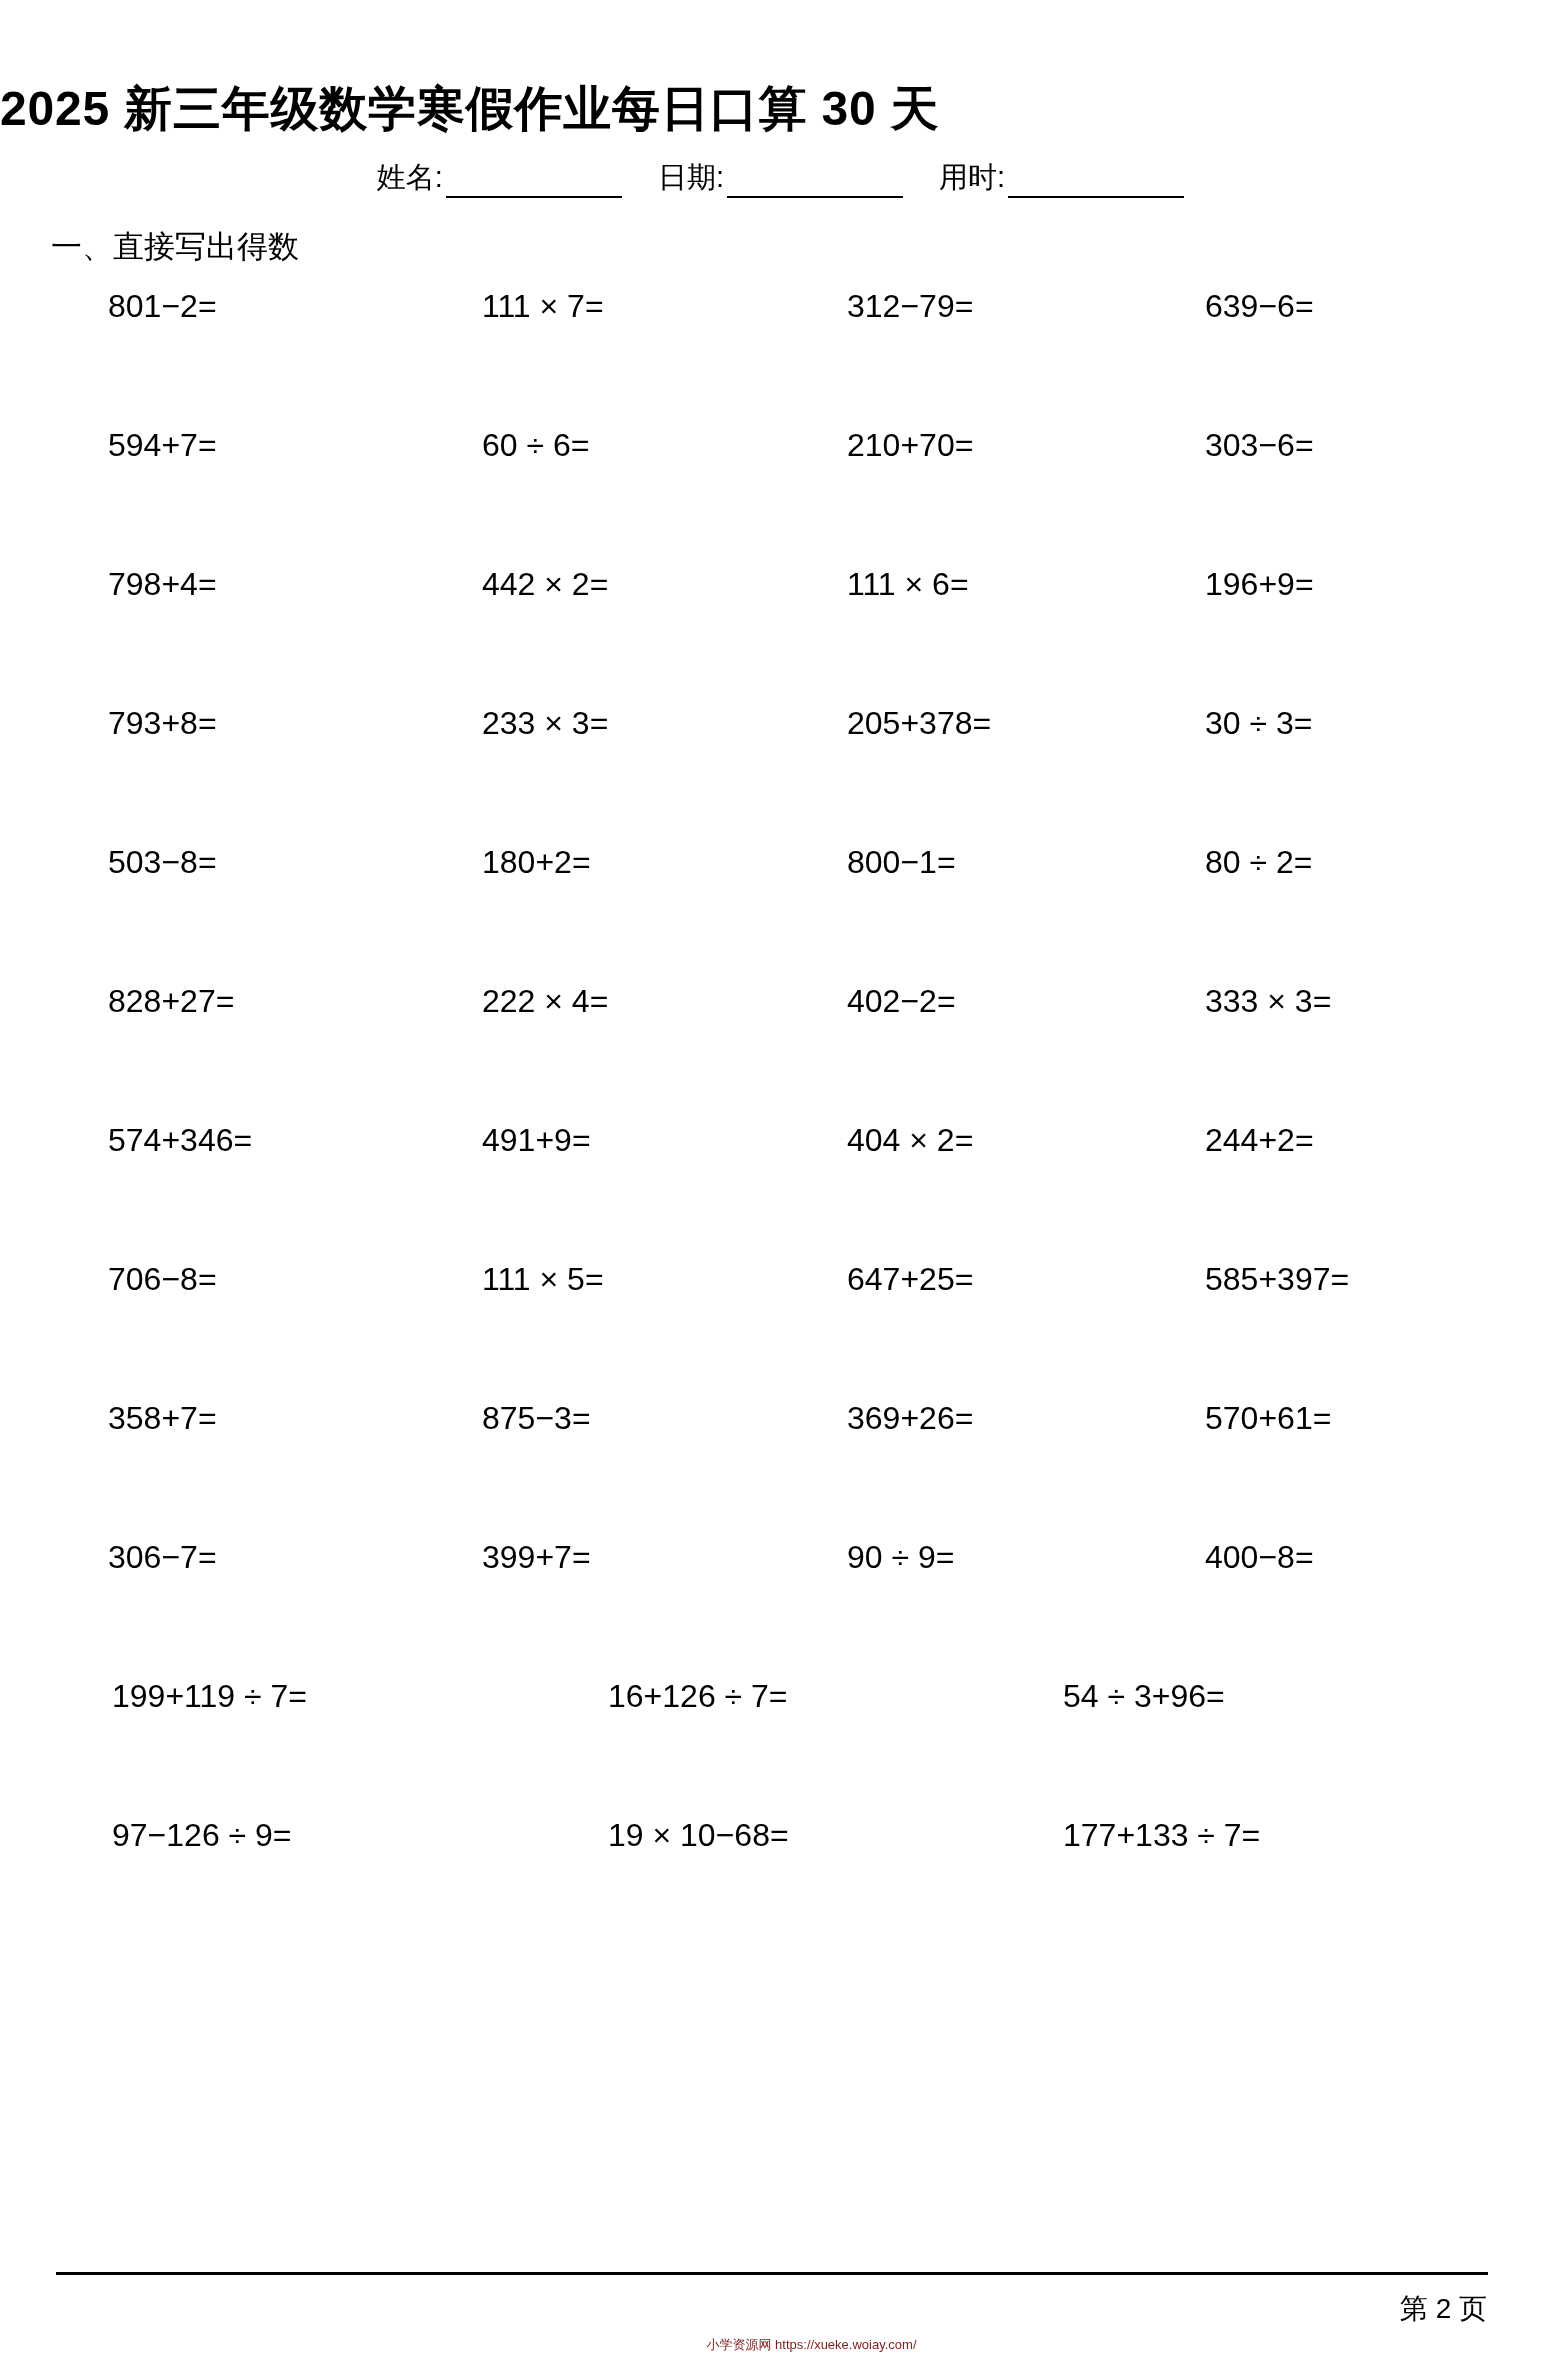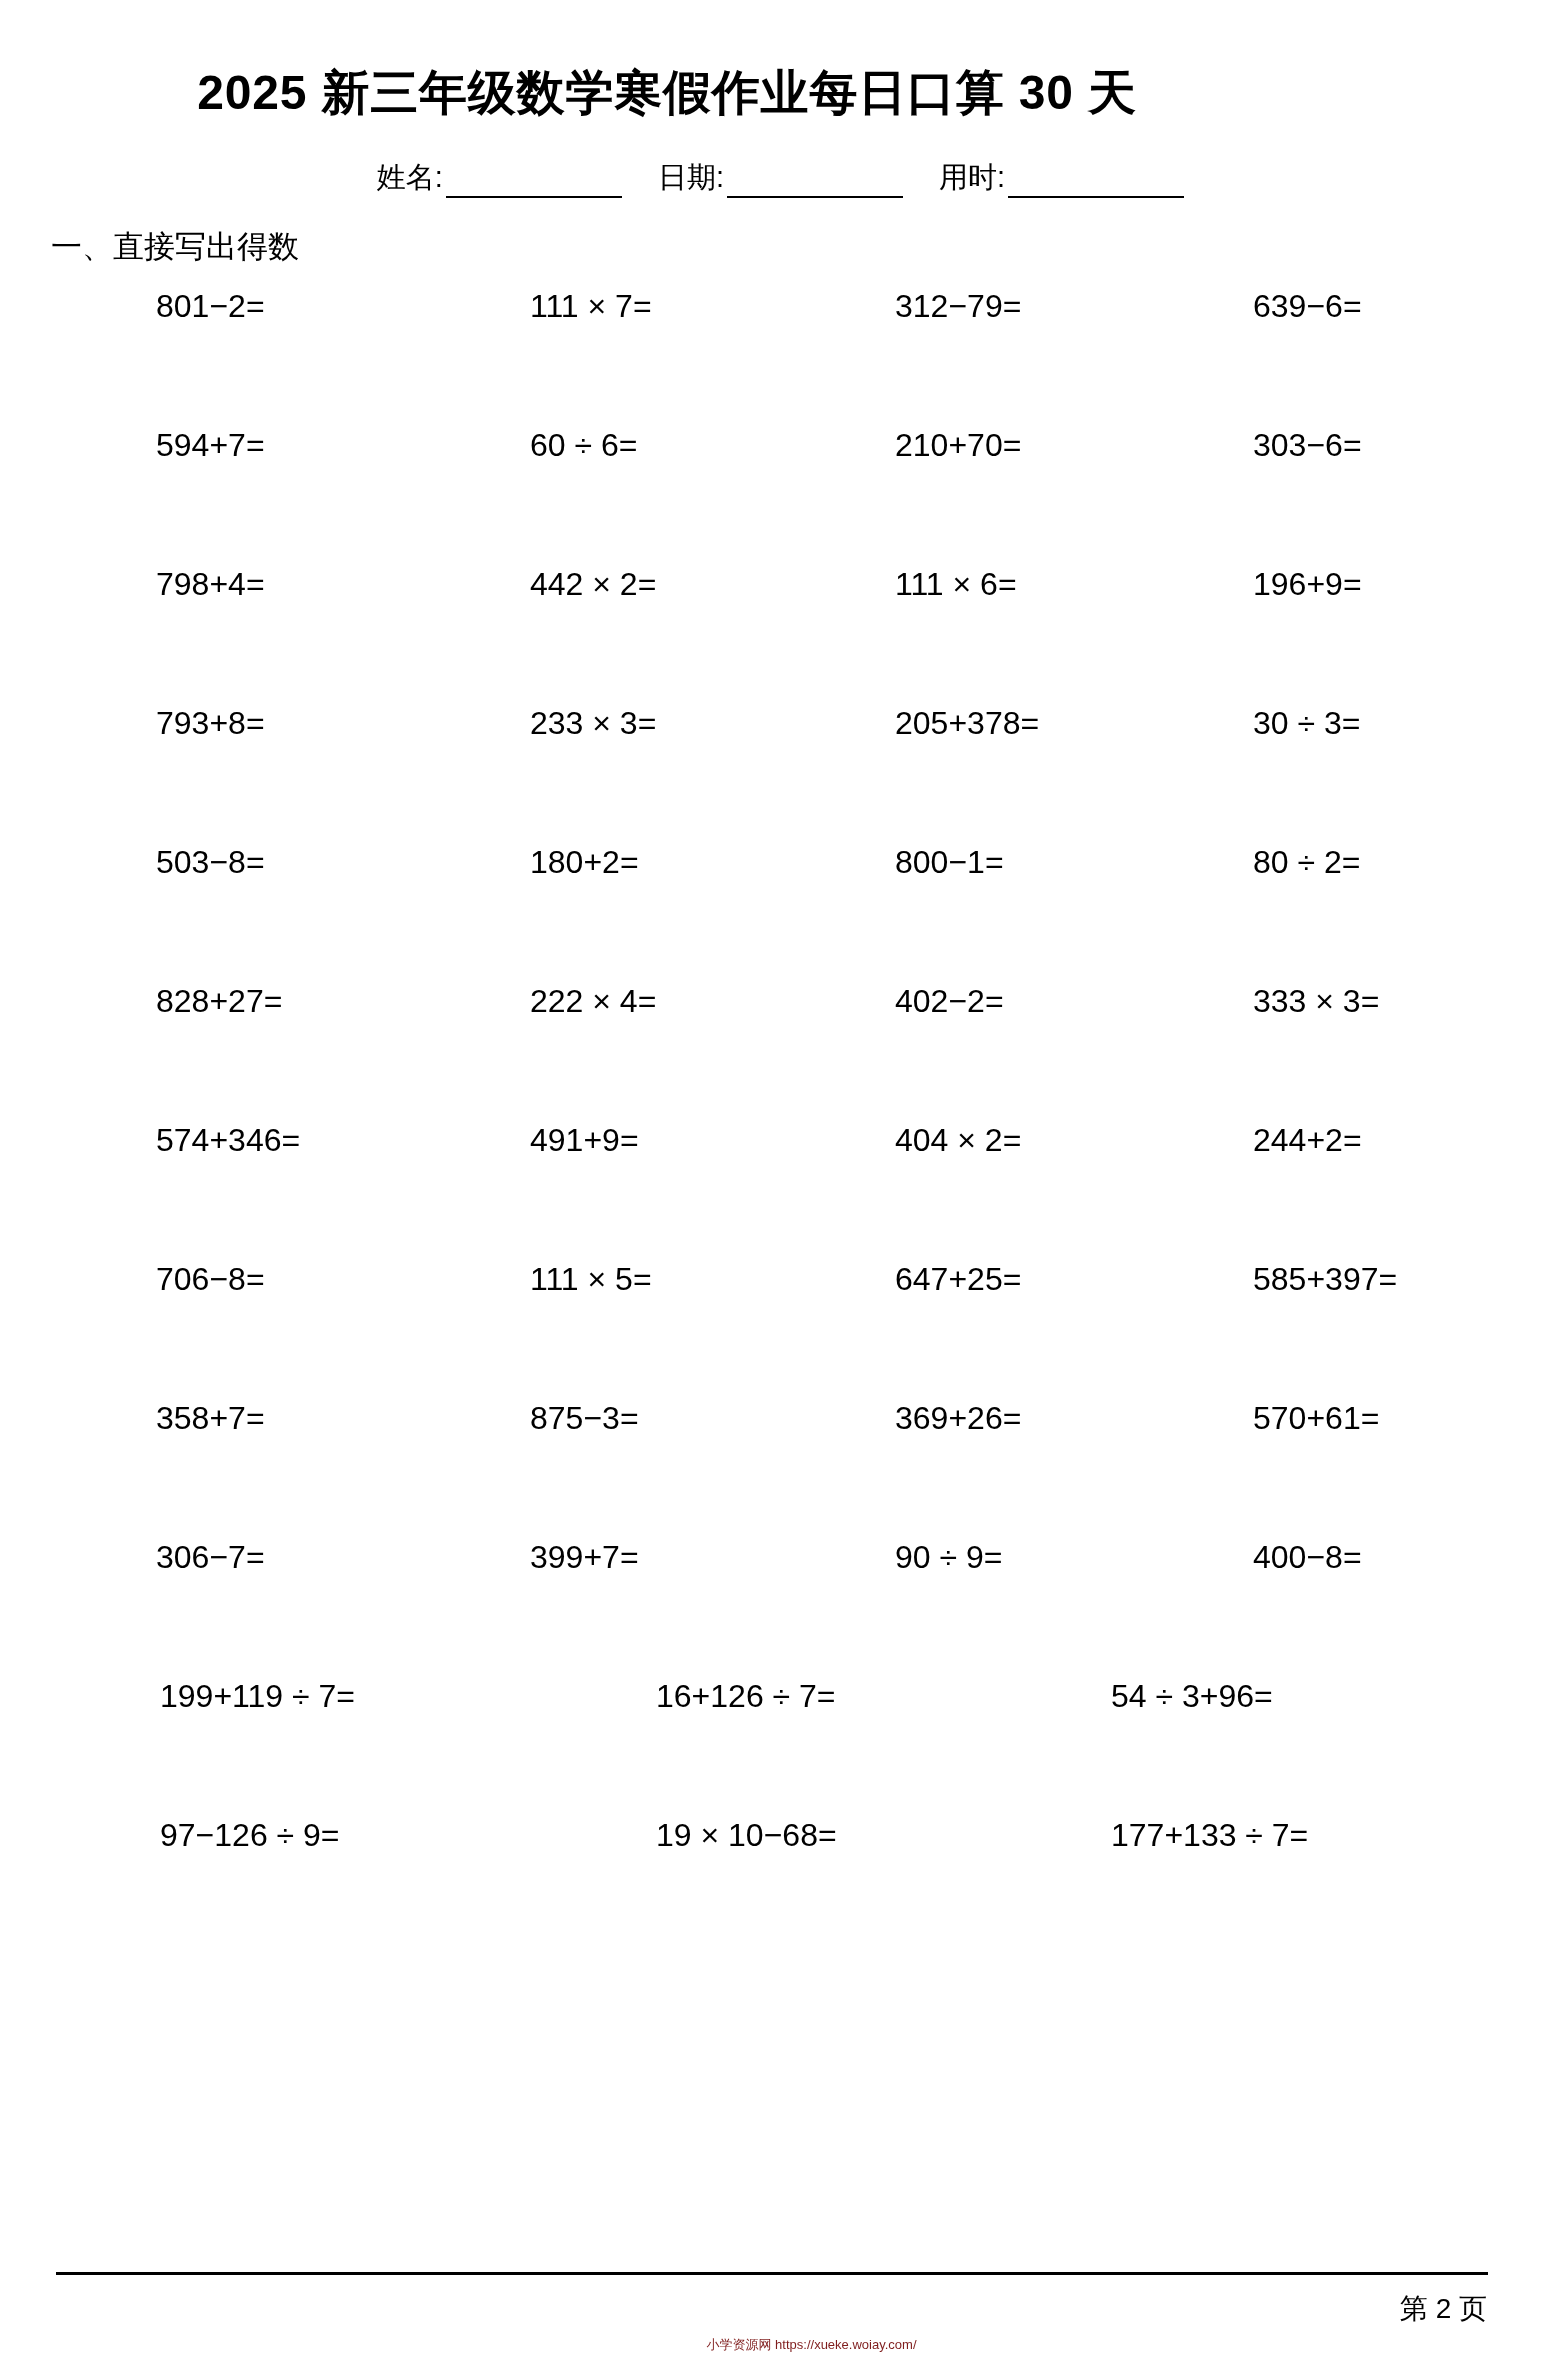--- a/index.html
+++ b/index.html
@@ -16,24 +16,23 @@
     background: #ffffff;
     color: #000000;
     font-family: "Liberation Sans", "DejaVu Sans", sans-serif;
     overflow: hidden;
     box-sizing: border-box;
   }
 
   
   .doc-title {
     position: absolute;
-    top: 31px;
+    top: 47px;
     left: 0;
     width: 1334px;
-    text-align: center;
     font-size: 48px;
     font-weight: bold;
     letter-spacing: 0.8px;
     line-height: 1.25;
     white-space: nowrap;
   }
 
   
   .meta-row {
     position: absolute;
@@ -80,21 +79,20 @@
   
   .problems {
     position: absolute;
     top: 290px;
     left: 0;
     width: 1543px;
   }
   .prob-row {
     position: relative;
     height: 139px;
-    margin-left: 48px;
   }
   .prob-row.cols-4 .prob {
     position: absolute;
     top: 0;
     font-size: 32px;
     line-height: 1.05;
     white-space: nowrap;
   }
   .prob-row.cols-4 .prob.c1 { left: 108px; }
   .prob-row.cols-4 .prob.c2 { left: 482px; }

